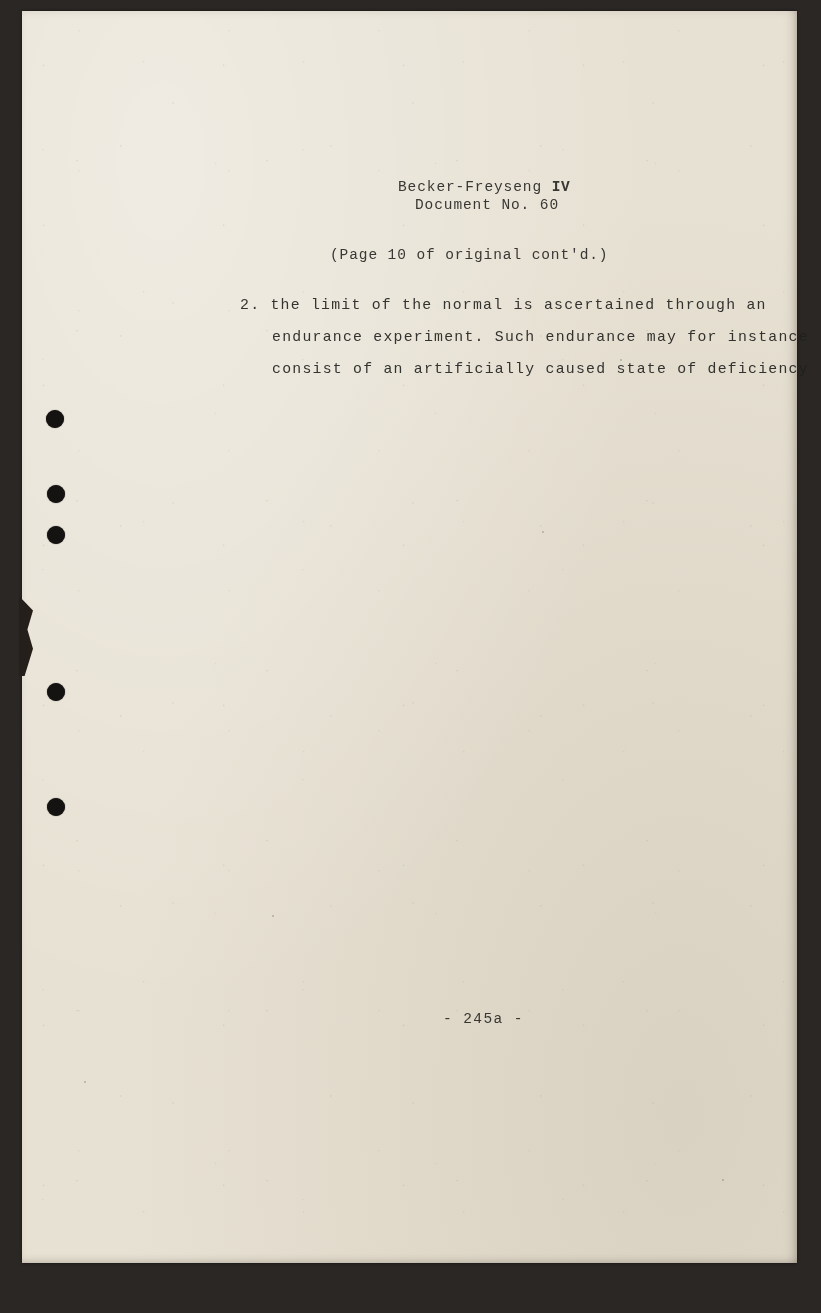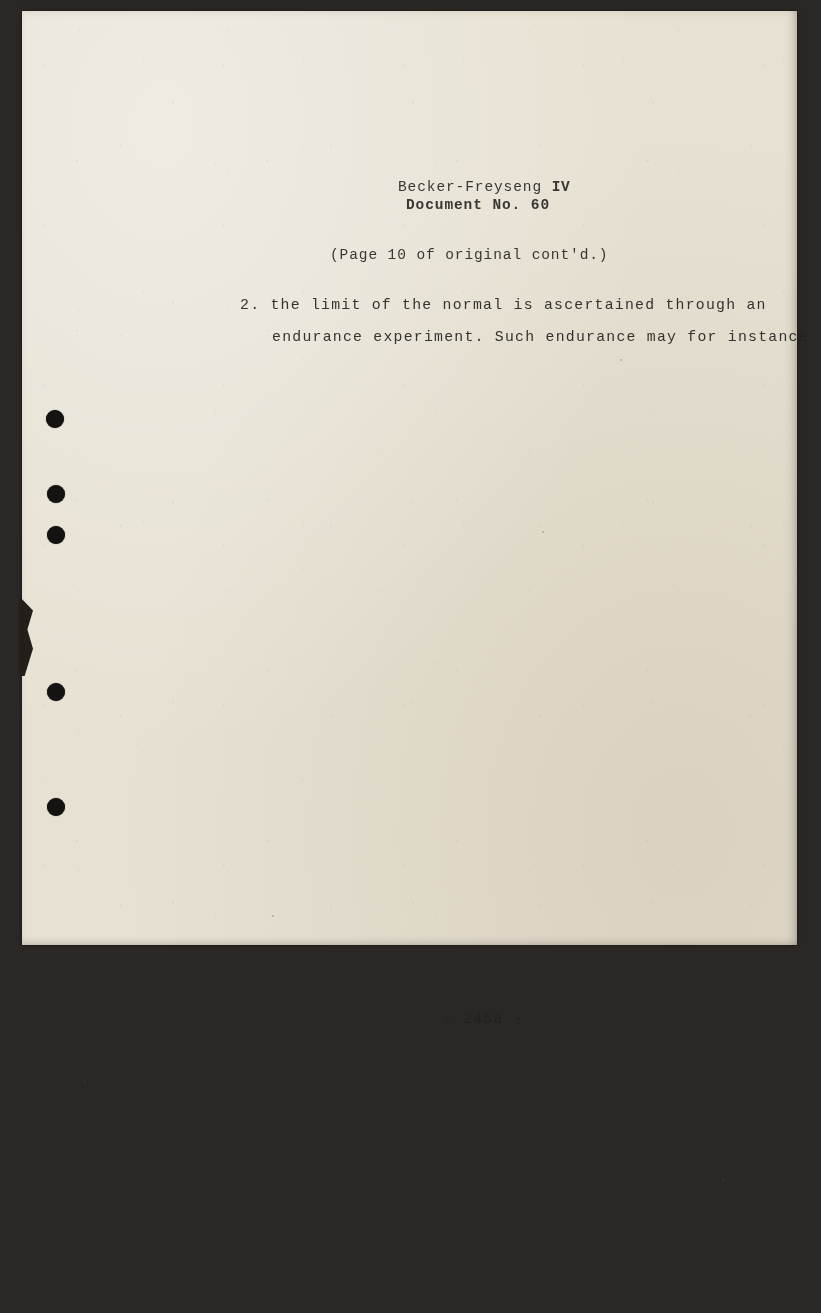--- a/index.html
+++ b/index.html
@@ -20,21 +20,21 @@
     height: 1313px;
     background: #2a2724;
   }
 
   
   #paper {
     position: absolute;
     left: 22px;
     top: 11px;
     width: 775px;
-    height: 934px;
+    height: 1252px;
     background: #e7e1d3;
     background-image:
       radial-gradient(ellipse at 18% 12%, rgba(255,255,255,0.35) 0%, rgba(255,255,255,0) 55%),
       radial-gradient(ellipse at 85% 88%, rgba(190,180,160,0.35) 0%, rgba(190,180,160,0) 60%);
     box-shadow: 0 0 3px rgba(0,0,0,0.5);
   }
 
   
   #grain {
     position: absolute;
@@ -96,23 +96,22 @@
 
   #hdr-line1 {
     left: 376px;
     top: 168px;
   }
   #hdr-line1 .bold-suffix {
     font-weight: bold;
     letter-spacing: 0.6px;
   }
   #hdr-line2 {
-    left: 384px;
+    left: 393px;
     top: 186px;
-    font-weight: bold;
   }
 
   #page-note {
     left: 308px;
     top: 236px;
   }
 
   #body-block {
     position: absolute;
     left: 176px;
@@ -170,20 +169,21 @@
 
     <div class="typed" id="hdr-line1"><span>Becker-Freyseng </span><span class="bold-suffix">IV</span></div>
 
     <div class="typed" id="hdr-line2">Document No. 60</div>
 
     <div class="typed" id="page-note">(Page 10 of original cont'd.)</div>
 
     <div id="body-block">
       <div class="body-line first">2. the limit of the normal is ascertained through an</div>
       <div class="body-line indented">endurance experiment. Such endurance may for instance</div>
+      <div class="body-line indented">consist of an artificially caused state of deficiency</div>
     </div>
 
     <div class="typed" id="footer-num">- 245a -</div>
 
     <div class="hole" style="left:24px; top:399px;"></div>
     <div class="hole" style="left:25px; top:474px;"></div>
     <div class="hole" style="left:25px; top:515px;"></div>
     <div class="hole" style="left:25px; top:672px;"></div>
     <div class="hole" style="left:25px; top:787px;"></div>
 

